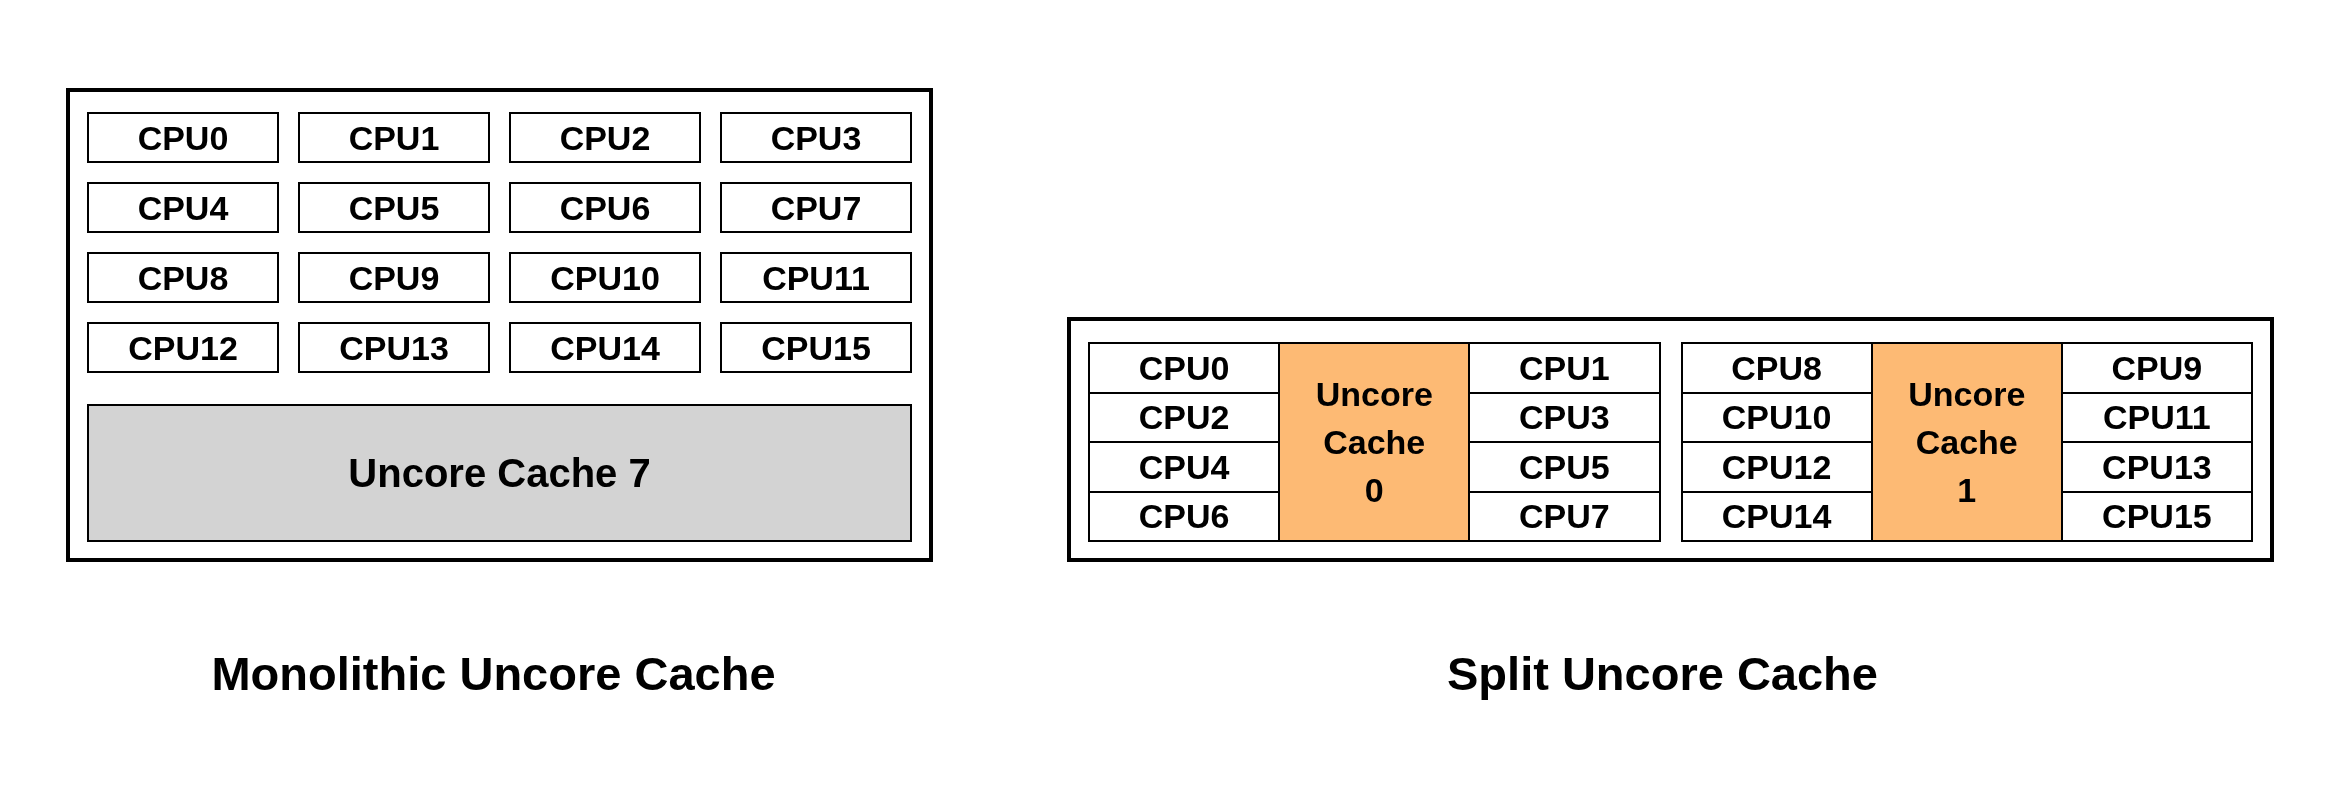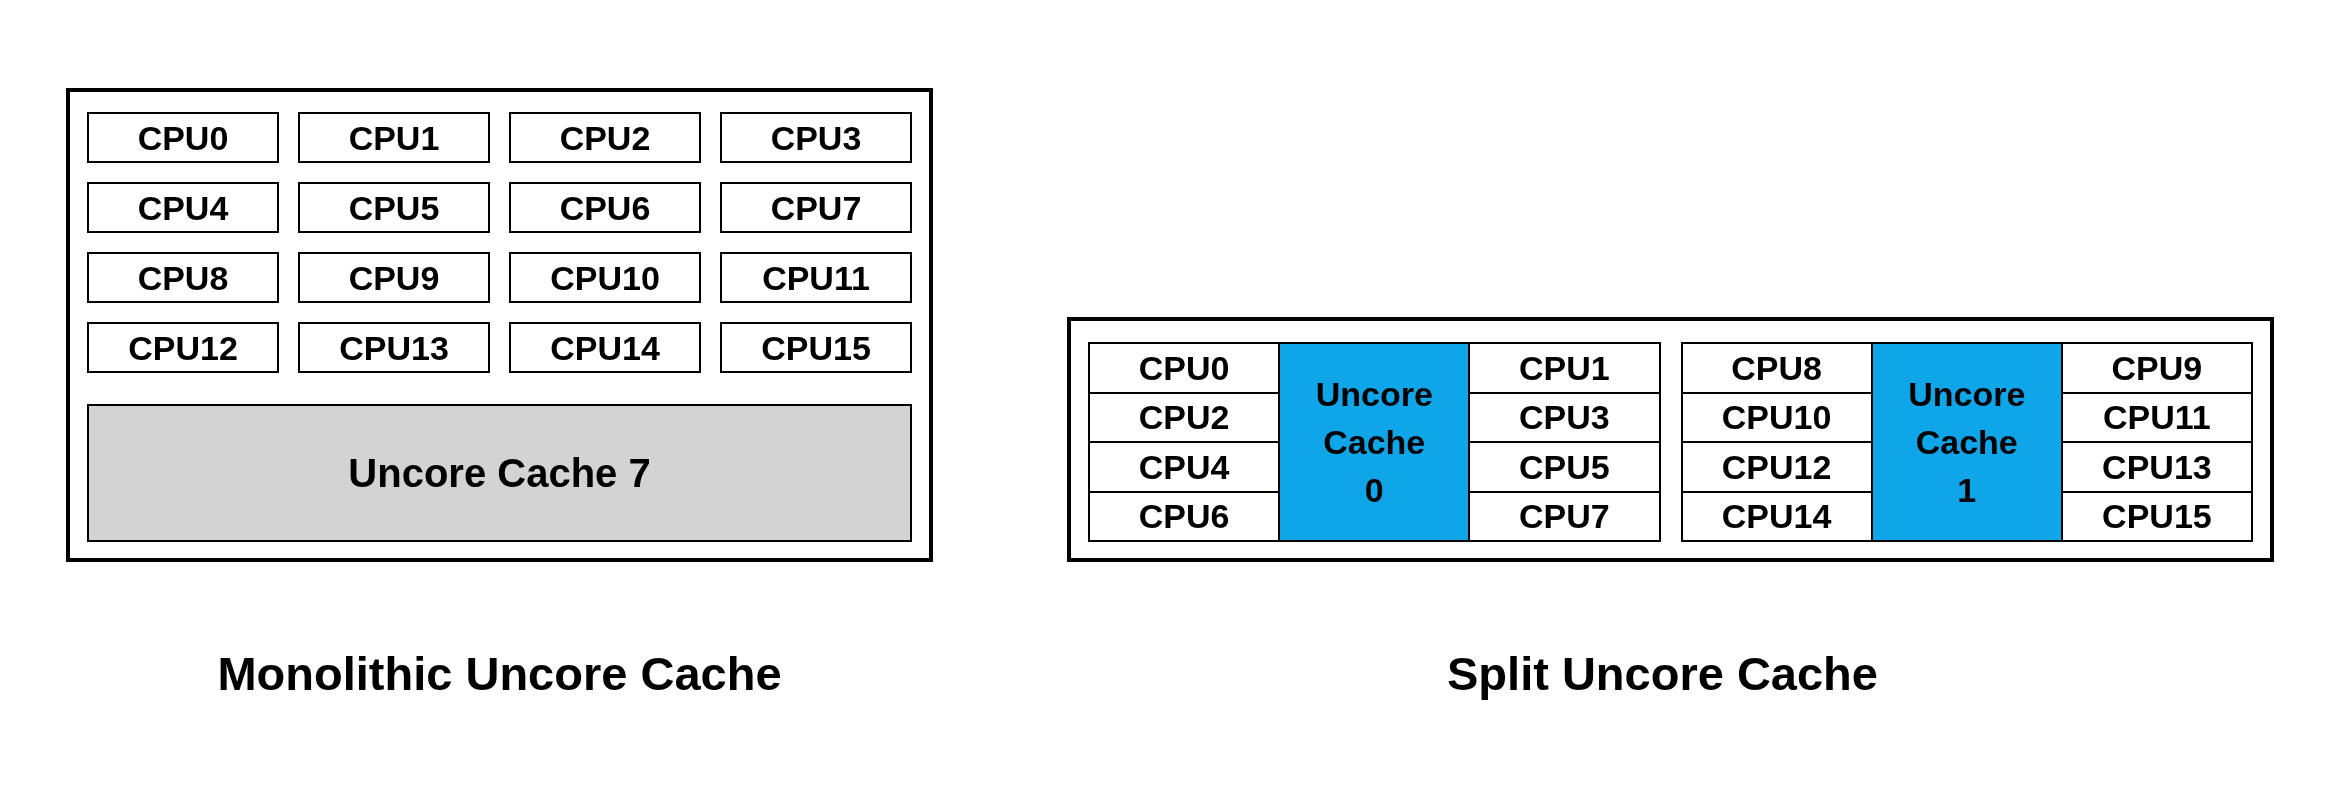--- a/index.html
+++ b/index.html
@@ -56,32 +56,32 @@
   .cluster .cell{
     background:#fff;
     display:flex;align-items:center;justify-content:center;
     font-weight:bold;font-size:34px;line-height:1;
   }
   .colL{grid-column:1;}
   .colR{grid-column:3;}
   .r1{grid-row:1;} .r2{grid-row:2;} .r3{grid-row:3;} .r4{grid-row:4;}
   .cluster .cache-cell{
     grid-column:2;grid-row:1/5;
-    background:#0ea5e9;
+    background:#fdba74;
     display:flex;flex-direction:column;align-items:center;justify-content:center;
     font-weight:bold;font-size:34px;line-height:48px;text-align:right;
   }
 
   
   .caption{
     position:absolute;top:648px;
     font-weight:bold;font-size:47px;line-height:1.1;
     text-align:center;white-space:nowrap;
   }
-  .caption-left{left:66px;width:867px;}
+  .caption-left{left:60px;width:867px;}
   .caption-right{left:1059px;width:1207px;}
 </style>
 </head>
 <body>
 
 <div class="canvas">
 
   <section class="mono">
     <div class="mono-grid">
       <div class="cpu-box">CPU0</div>

